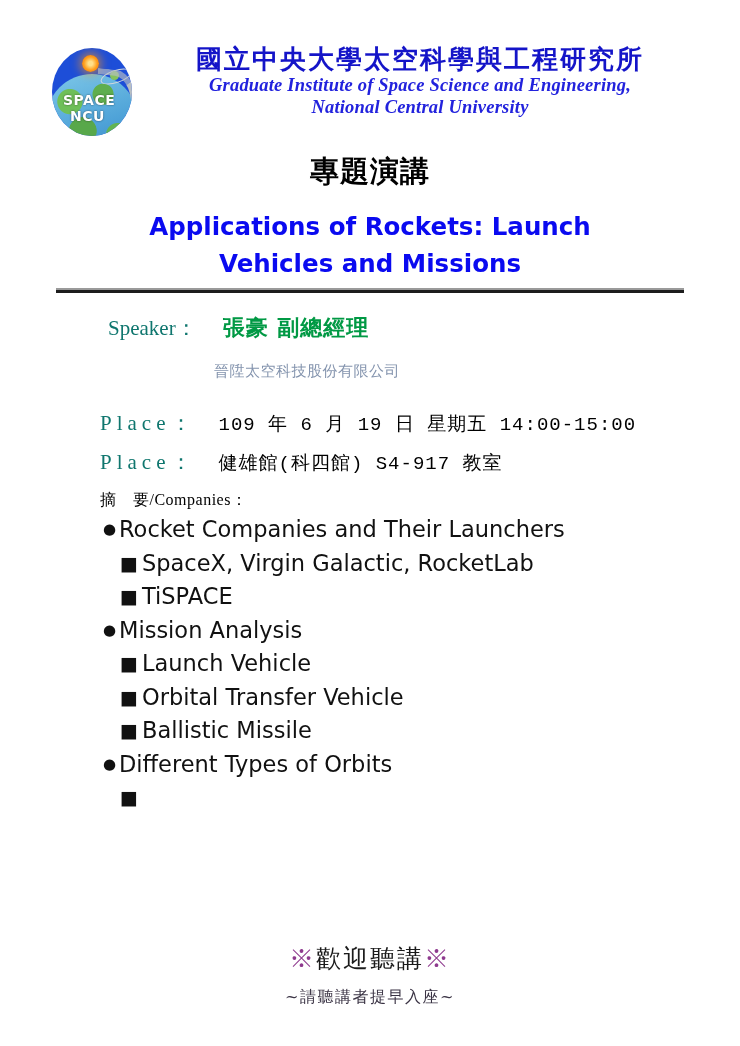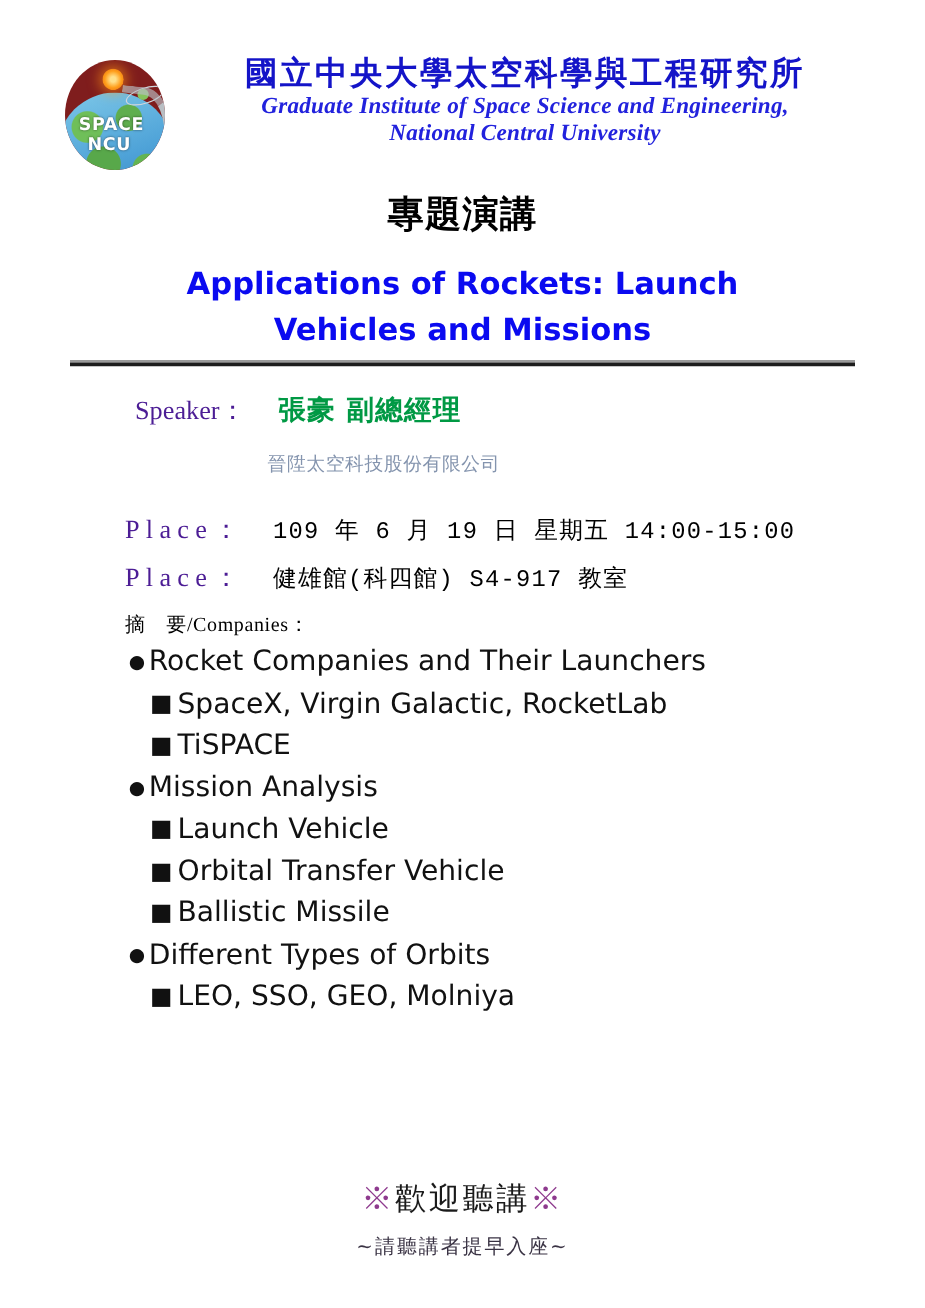--- a/index.html
+++ b/index.html
@@ -26,21 +26,21 @@
   .logo {
     position: absolute;
     left: 48px; top: 2px;
     width: 88px; height: 92px;
   }
   .logo-badge {
     position: absolute;
     left: 4px; top: 2px;
     width: 80px; height: 88px;
     border-radius: 50%;
-    background: #7f1d1d;
+    background: #1d4ed8;
     overflow: hidden;
   }
   .logo-earth {
     position: absolute;
     left: -6px; top: 26px;
     width: 92px; height: 92px;
     border-radius: 50%;
     background:
       radial-gradient(circle at 26% 30%, #6fbf59 0 13%, rgba(0,0,0,0) 14%),
       radial-gradient(circle at 62% 22%, #5fae4e 0 11%, rgba(0,0,0,0) 12%),
@@ -148,21 +148,21 @@
     border-bottom: 3px solid #1d1d1d;
     box-sizing: border-box;
   }
 
   
   .info { position: absolute; left: 0; top: 0; width: 740px; }
   .row { position: absolute; white-space: nowrap; }
   .label-en {
     font-family: "Liberation Serif", "DejaVu Serif", serif;
     font-size: 21px;
-    color: #4c1d95;
+    color: #0f766e;
   }
   .label-sp { letter-spacing: 5px; }
 
   .row-speaker { left: 108px; top: 313px; }
   .speaker-name {
     color: #009944;
     font-family: "DejaVu Serif", "Liberation Serif", serif;
     font-weight: bold;
     font-size: 22px;
     letter-spacing: 1px;
@@ -320,20 +320,19 @@
     <div class="b2">
       <span class="mark sq">■</span>
       <span>Ballistic Missile</span>
     </div>
     <div class="b1">
       <span class="mark dot">●</span>
       <span>Different Types of Orbits</span>
     </div>
     <div class="b2">
       <span class="mark sq">■</span>
-      <span>LEO, SSO, GEO, Molniya</span>
     </div>
   </div>
 
 <div class="welcome">
   <span class="star">※</span><span>歡迎聽講</span><span class="star">※</span>
 </div>
 <div class="note">~請聽講者提早入座~</div>
 
 </body></html>

